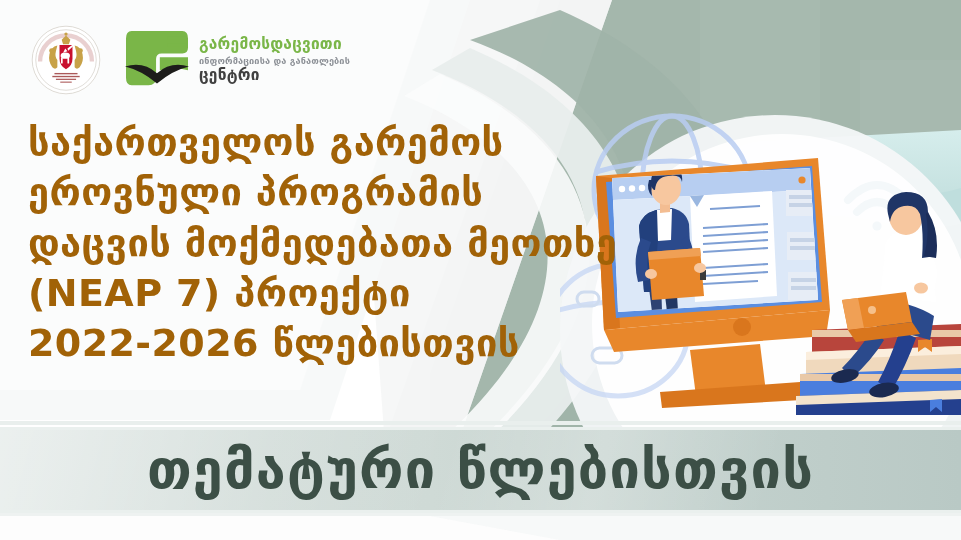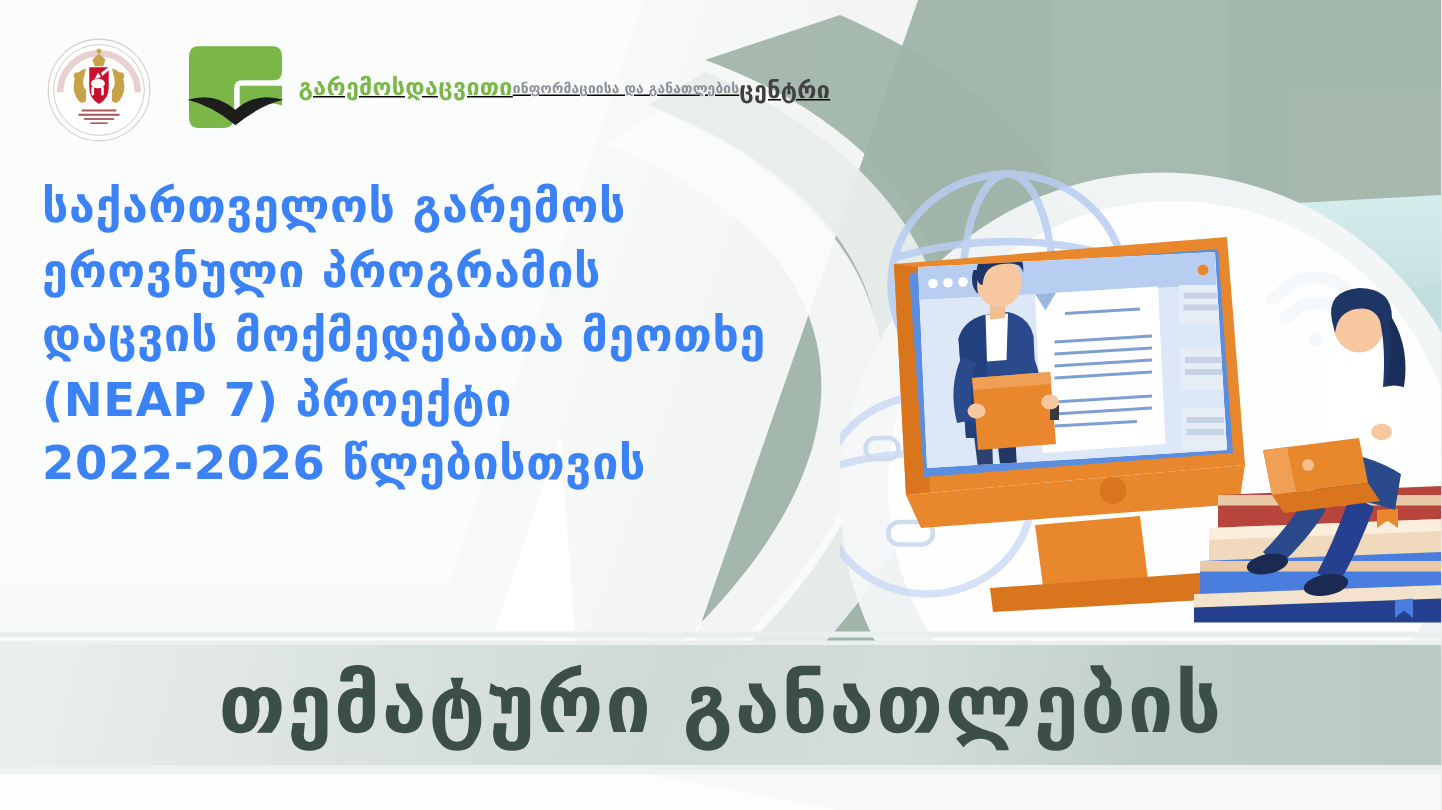--- a/index.html
+++ b/index.html
@@ -21,21 +21,21 @@
 
   
   .logo-row{
     position:absolute;left:30px;top:24px;
     display:flex;align-items:center;gap:22px;
     z-index:40;
   }
   .emblem{width:72px;height:72px;display:block;}
   .eiec{display:flex;align-items:center;gap:9px;}
   .eiec-mark{width:66px;height:62px;display:block;}
-  .eiec-txt{display:flex;flex-direction:row;justify-content:center;line-height:1;text-decoration:underline;}
+  .eiec-txt{display:flex;flex-direction:column;justify-content:center;line-height:1;}
   .eiec-l1{
     font-size:15.5px;font-weight:700;color:#7ab648;letter-spacing:.2px;
     font-family:"DejaVu Sans","Liberation Sans",sans-serif;
   }
   .eiec-l2{
     font-size:9.2px;font-weight:700;color:#8d9197;margin-top:4px;letter-spacing:.1px;
     font-family:"DejaVu Sans","Liberation Sans",sans-serif;
   }
   .eiec-l3{
     font-size:15.5px;font-weight:700;color:#404040;margin-top:2px;letter-spacing:.2px;
@@ -43,23 +43,23 @@
   }
 
   
   .headline{
     position:absolute;left:28px;top:122px;
     z-index:35;
     display:flex;flex-direction:column;
     gap:10px;
   }
   .headline .ln{
-    font-size:31px;
+    font-size:38px;
     font-weight:700;
-    color:#3b82f6;
+    color:#a16207;
     letter-spacing:.4px;
     line-height:1.06;
     white-space:nowrap;
     font-family:"DejaVu Sans","Liberation Sans",sans-serif;
   }
 
   
   .banner{
     position:absolute;left:0;right:0;top:427px;height:86px;
     z-index:36;
@@ -389,17 +389,17 @@
     <div class="ln">საქართველოს გარემოს</div>
     <div class="ln">ეროვნული პროგრამის</div>
     <div class="ln">დაცვის მოქმედებათა მეოთხე</div>
     <div class="ln">(NEAP 7) პროექტი</div>
     <div class="ln">2022-2026 წლებისთვის</div>
   </div>
 
   <div class="banner-strip-top"></div>
   <div class="banner">
     <div class="banner-sheen"></div>
-    <div class="banner-text">თემატური განათლების</div>
+    <div class="banner-text">თემატური წლებისთვის</div>
   </div>
   <div class="banner-strip-bot"></div>
 
 </div>
 
 </body></html>

